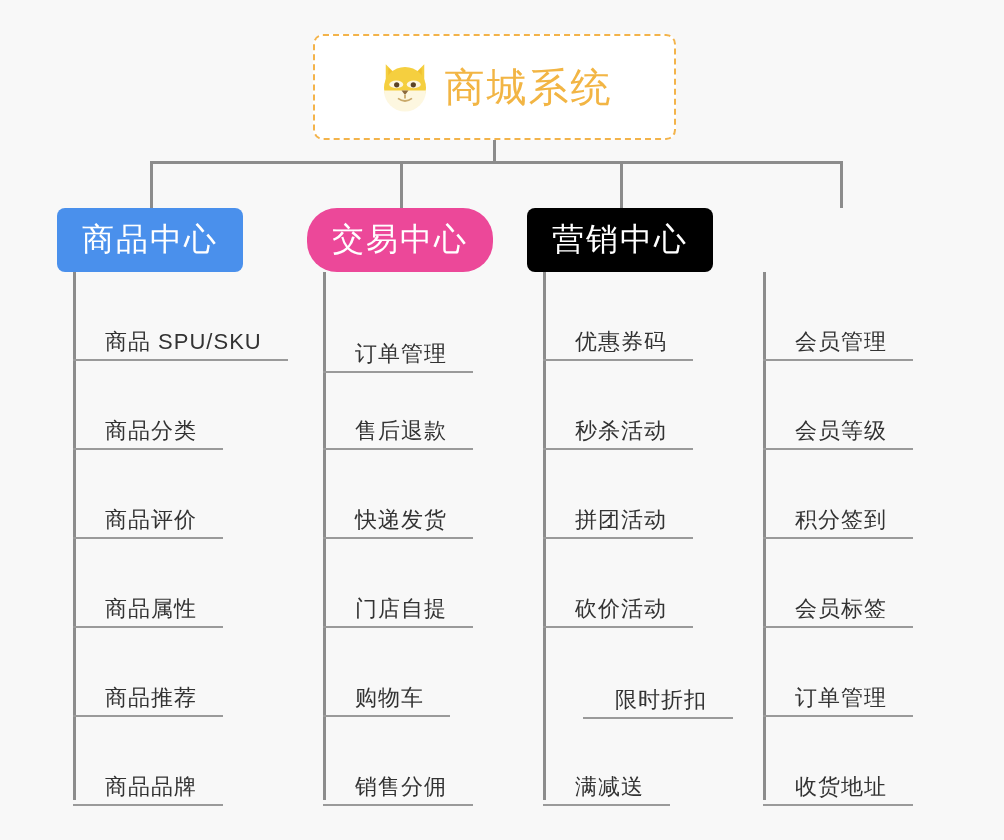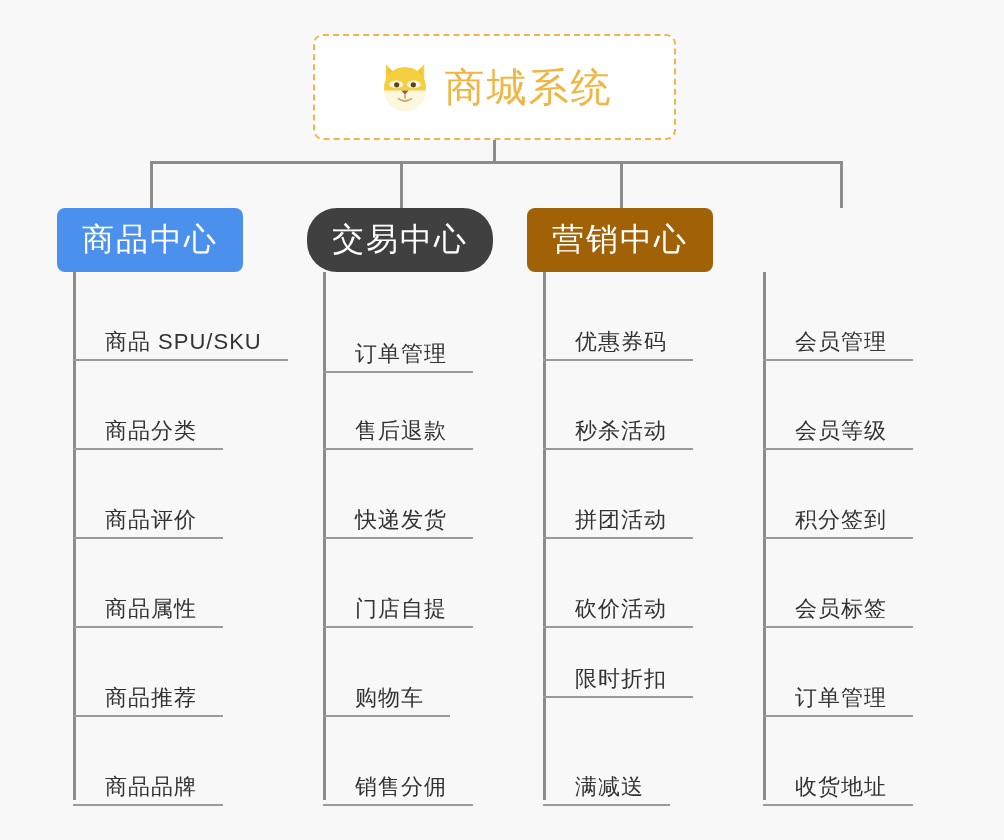--- a/index.html
+++ b/index.html
@@ -135,24 +135,24 @@
   <div class="line v-line" style="left: 493px; top: 140px; height: 21px; background: rgb(140, 140, 140);"></div>
   <div class="line h-line" style="left: 150px; top: 161px; width: 693px; background: rgb(140, 140, 140);"></div>
   <div class="line v-line" style="left: 150px; top: 161px; height: 47px; background: rgb(140, 140, 140);"></div>
   <div class="line v-line" style="left: 400px; top: 161px; height: 47px; background: rgb(140, 140, 140);"></div>
   <div class="line v-line" style="left: 620px; top: 161px; height: 47px; background: rgb(140, 140, 140);"></div>
   <div class="line v-line" style="left: 840px; top: 161px; height: 47px; background: rgb(140, 140, 140);"></div>
 
   <div class="cat-box" style="left: 57px; background: rgb(74, 144, 236);">
     <span class="cat-label">商品中心</span>
   </div>
-  <div class="cat-box" style="left: 307px; background: #404040; border-radius: 30px;">
+  <div class="cat-box" style="left: 307px; background: #ec4899; border-radius: 30px;">
     <span class="cat-label">交易中心</span>
   </div>
-  <div class="cat-box" style="left: 527px; background: #a16207;">
+  <div class="cat-box" style="left: 527px; background: #000000;">
     <span class="cat-label">营销中心</span>
   </div>
 
   <div class="leaf-col" style="left:73px;">
     <div class="leaf-spine" style="background: rgb(140, 140, 140);"></div>
     <div class="leaf-item" style="top: 0px; width: 215px;">
         <span class="leaf-label">商品 SPU/SKU</span>
       </div>
     <div class="leaf-item" style="top: 89px; width: 150px;">
         <span class="leaf-label">商品分类</span>
@@ -200,21 +200,21 @@
       </div>
     <div class="leaf-item" style="top: 89px; width: 150px;">
         <span class="leaf-label">秒杀活动</span>
       </div>
     <div class="leaf-item" style="top: 178px; width: 150px;">
         <span class="leaf-label">拼团活动</span>
       </div>
     <div class="leaf-item" style="top: 267px; width: 150px;">
         <span class="leaf-label">砍价活动</span>
       </div>
-    <div class="leaf-item" style="top: 337px; width: 150px;">
+    <div class="leaf-item" style="top: 358px; width: 150px; margin-left: 40px;">
         <span class="leaf-label">限时折扣</span>
       </div>
     <div class="leaf-item" style="top: 445px; width: 127px;">
         <span class="leaf-label">满减送</span>
       </div>
   </div>
 
   <div class="leaf-col" style="left:763px;">
     <div class="leaf-spine" style="background: rgb(140, 140, 140);"></div>
     <div class="leaf-item" style="top: 0px; width: 150px;">

